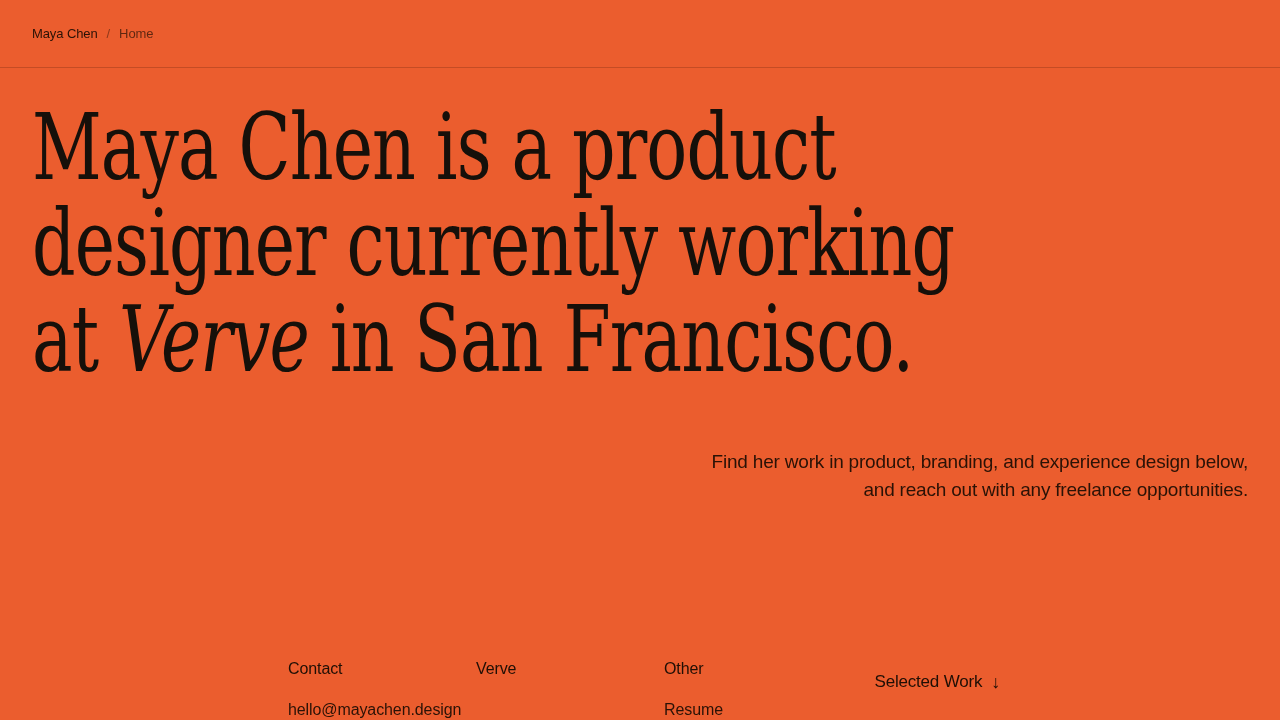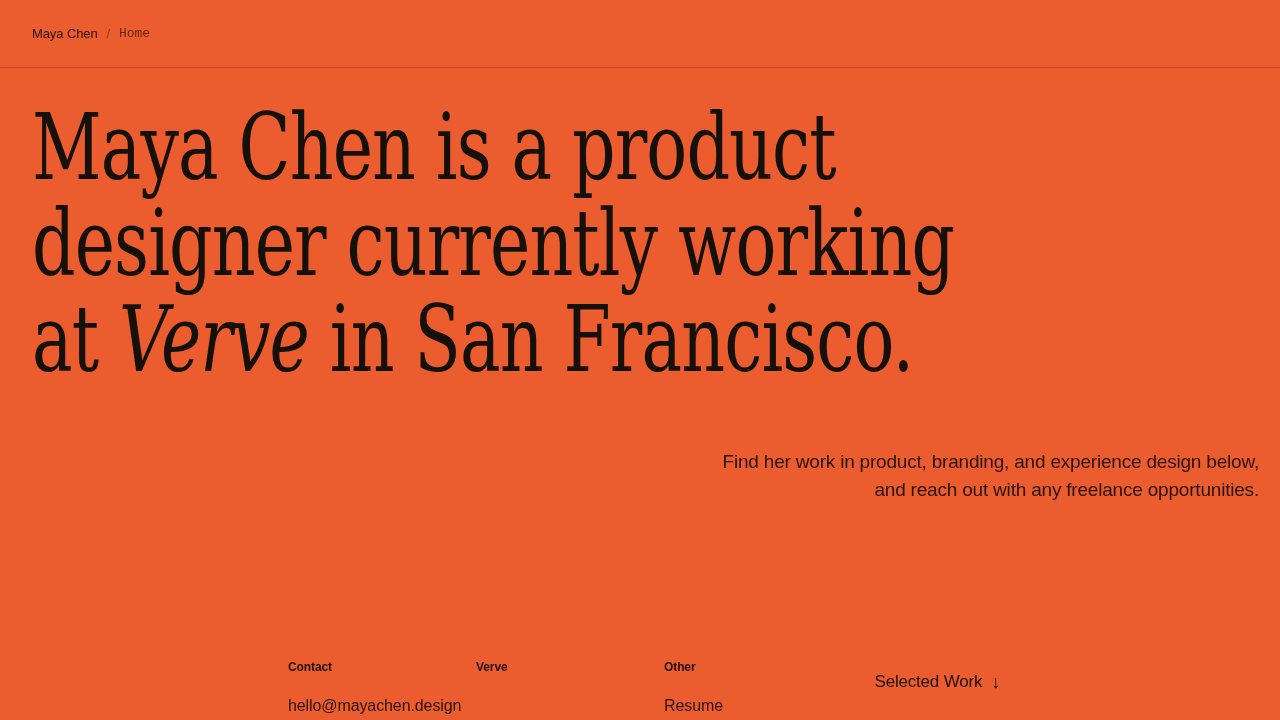--- a/index.html
+++ b/index.html
@@ -41,21 +41,20 @@
 
   .breadcrumb-sep {
     color: rgba(42, 18, 6, 0.5);
     margin: 0 9px;
     font-weight: 400;
   }
 
   .breadcrumb-current {
     color: rgba(42, 18, 6, 0.72);
     font-weight: 400;
-    font-family: Liberation Mono, monospace;
   }
 
   
   .hero {
     padding: 0 32px;
     margin-top: 32px;
   }
 
   .headline {
     font-family: "DejaVu Serif", "Liberation Serif", serif;
@@ -73,21 +72,21 @@
   }
 
   .headline .em {
     font-style: italic;
   }
 
   
   .intro-wrap {
     position: absolute;
     top: 448px;
-    right: 21px;
+    right: 32px;
     width: 560px;
   }
 
   .intro {
     font-size: 19px;
     line-height: 28px;
     text-align: right;
     color: #2a1206;
     letter-spacing: -0.2px;
     font-weight: 400;
@@ -107,22 +106,22 @@
   .footer-cols {
     display: flex;
     flex: 1;
   }
 
   .footer-col {
     width: 188px;
   }
 
   .footer-col-title {
-    font-size: 12px;
-    font-weight: 700;
+    font-size: 16px;
+    font-weight: 400;
     color: #1f0f05;
     letter-spacing: -0.1px;
     margin-bottom: 21px;
   }
 
   .footer-link {
     display: block;
     font-size: 16px;
     color: #2a1206;
     text-decoration: none;

